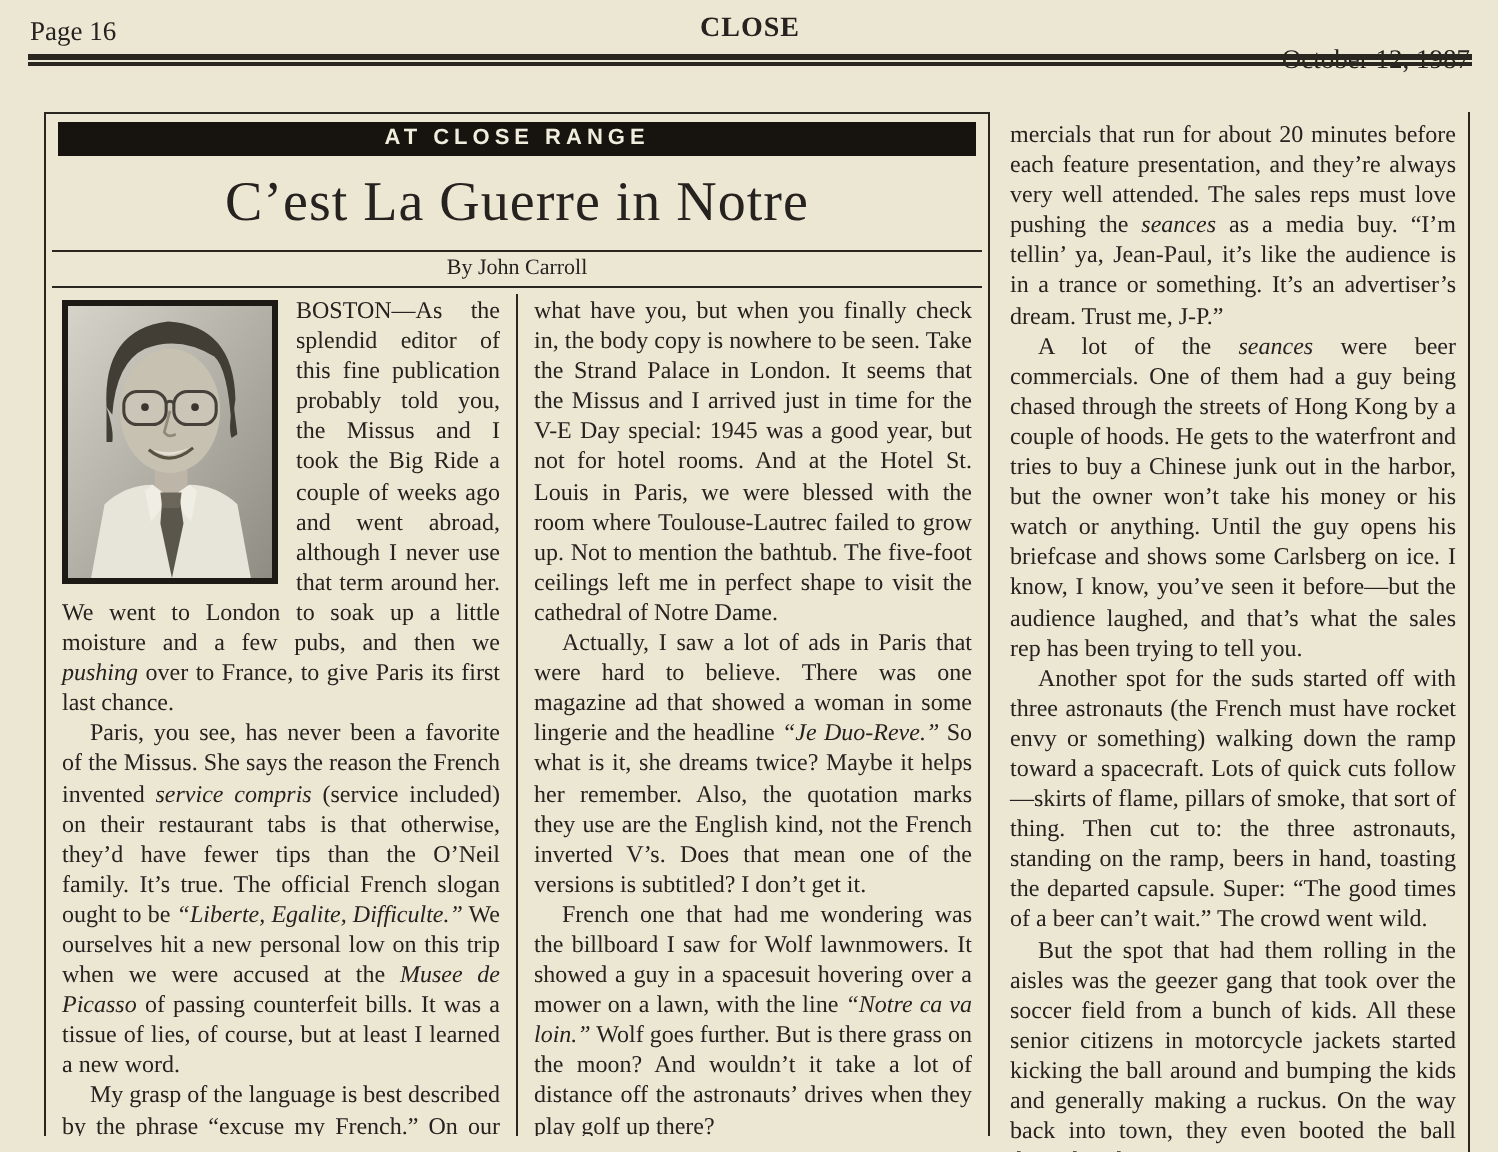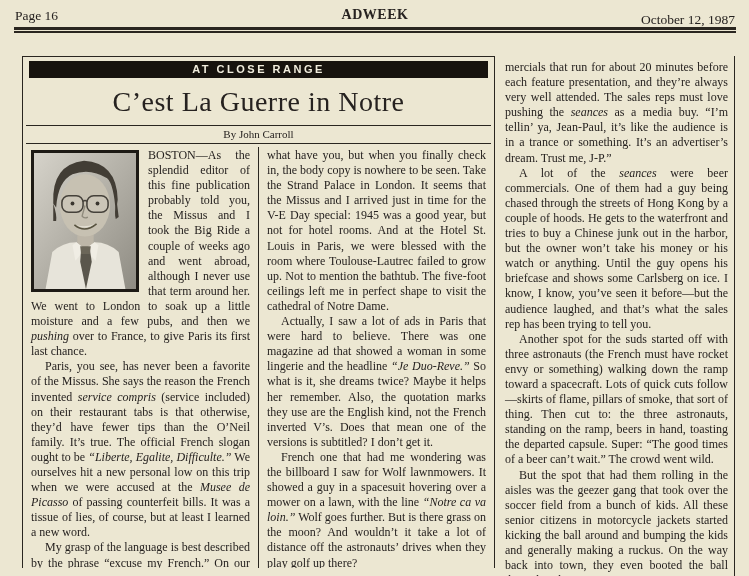--- a/index.html
+++ b/index.html
@@ -12,21 +12,21 @@
     overflow:hidden;
   }
   
   .masthead-row {
     position:absolute; top:6px; left:15px; right:14px; height:20px;
     font-size:13.5px;
   }
   .hd-left  { position:absolute; left:0; top:2px; }
   .hd-center{ position:absolute; left:0; right:0; top:1px; text-align:center;
               font-weight:bold; letter-spacing:.5px; font-size:14px; }
-  .hd-right { position:absolute; right:0; top:6px; }
+  .hd-right { position:absolute; right:0; top:16px; }
   .header-rule {
     position:absolute; top:27px; left:14px; right:13px; height:6px;
     border-top:3px solid #2a2620;
     border-bottom:2px solid #2a2620;
   }
   
   .article-box {
     position:absolute; left:22px; top:56px; width:473px; height:512px;
     border:1.5px solid #2a2620; border-bottom:none;
     display:flex; flex-direction:column;
@@ -66,21 +66,21 @@
     position:absolute; top:56px; left:496px; width:239px; height:520px;
     border-right:1.5px solid #2a2620;
     padding:4px 6px 0 9px; overflow:hidden;
   }
 </style>
 </head>
 <body>
 
 <div class="masthead-row">
   <span class="hd-left">Page 16</span>
-  <span class="hd-center">ADWEEK</span>
+  <span class="hd-center">CLOSE</span>
   <span class="hd-right">October 12, 1987</span>
 </div>
 <div class="header-rule"></div>
 
 <div class="article-box">
   <div class="kicker">AT CLOSE RANGE</div>
   <div class="title">C’est La Guerre in Notre</div>
   <div class="rule rule-top"></div>
   <div class="byline">By John Carroll</div>
   <div class="rule"></div>

